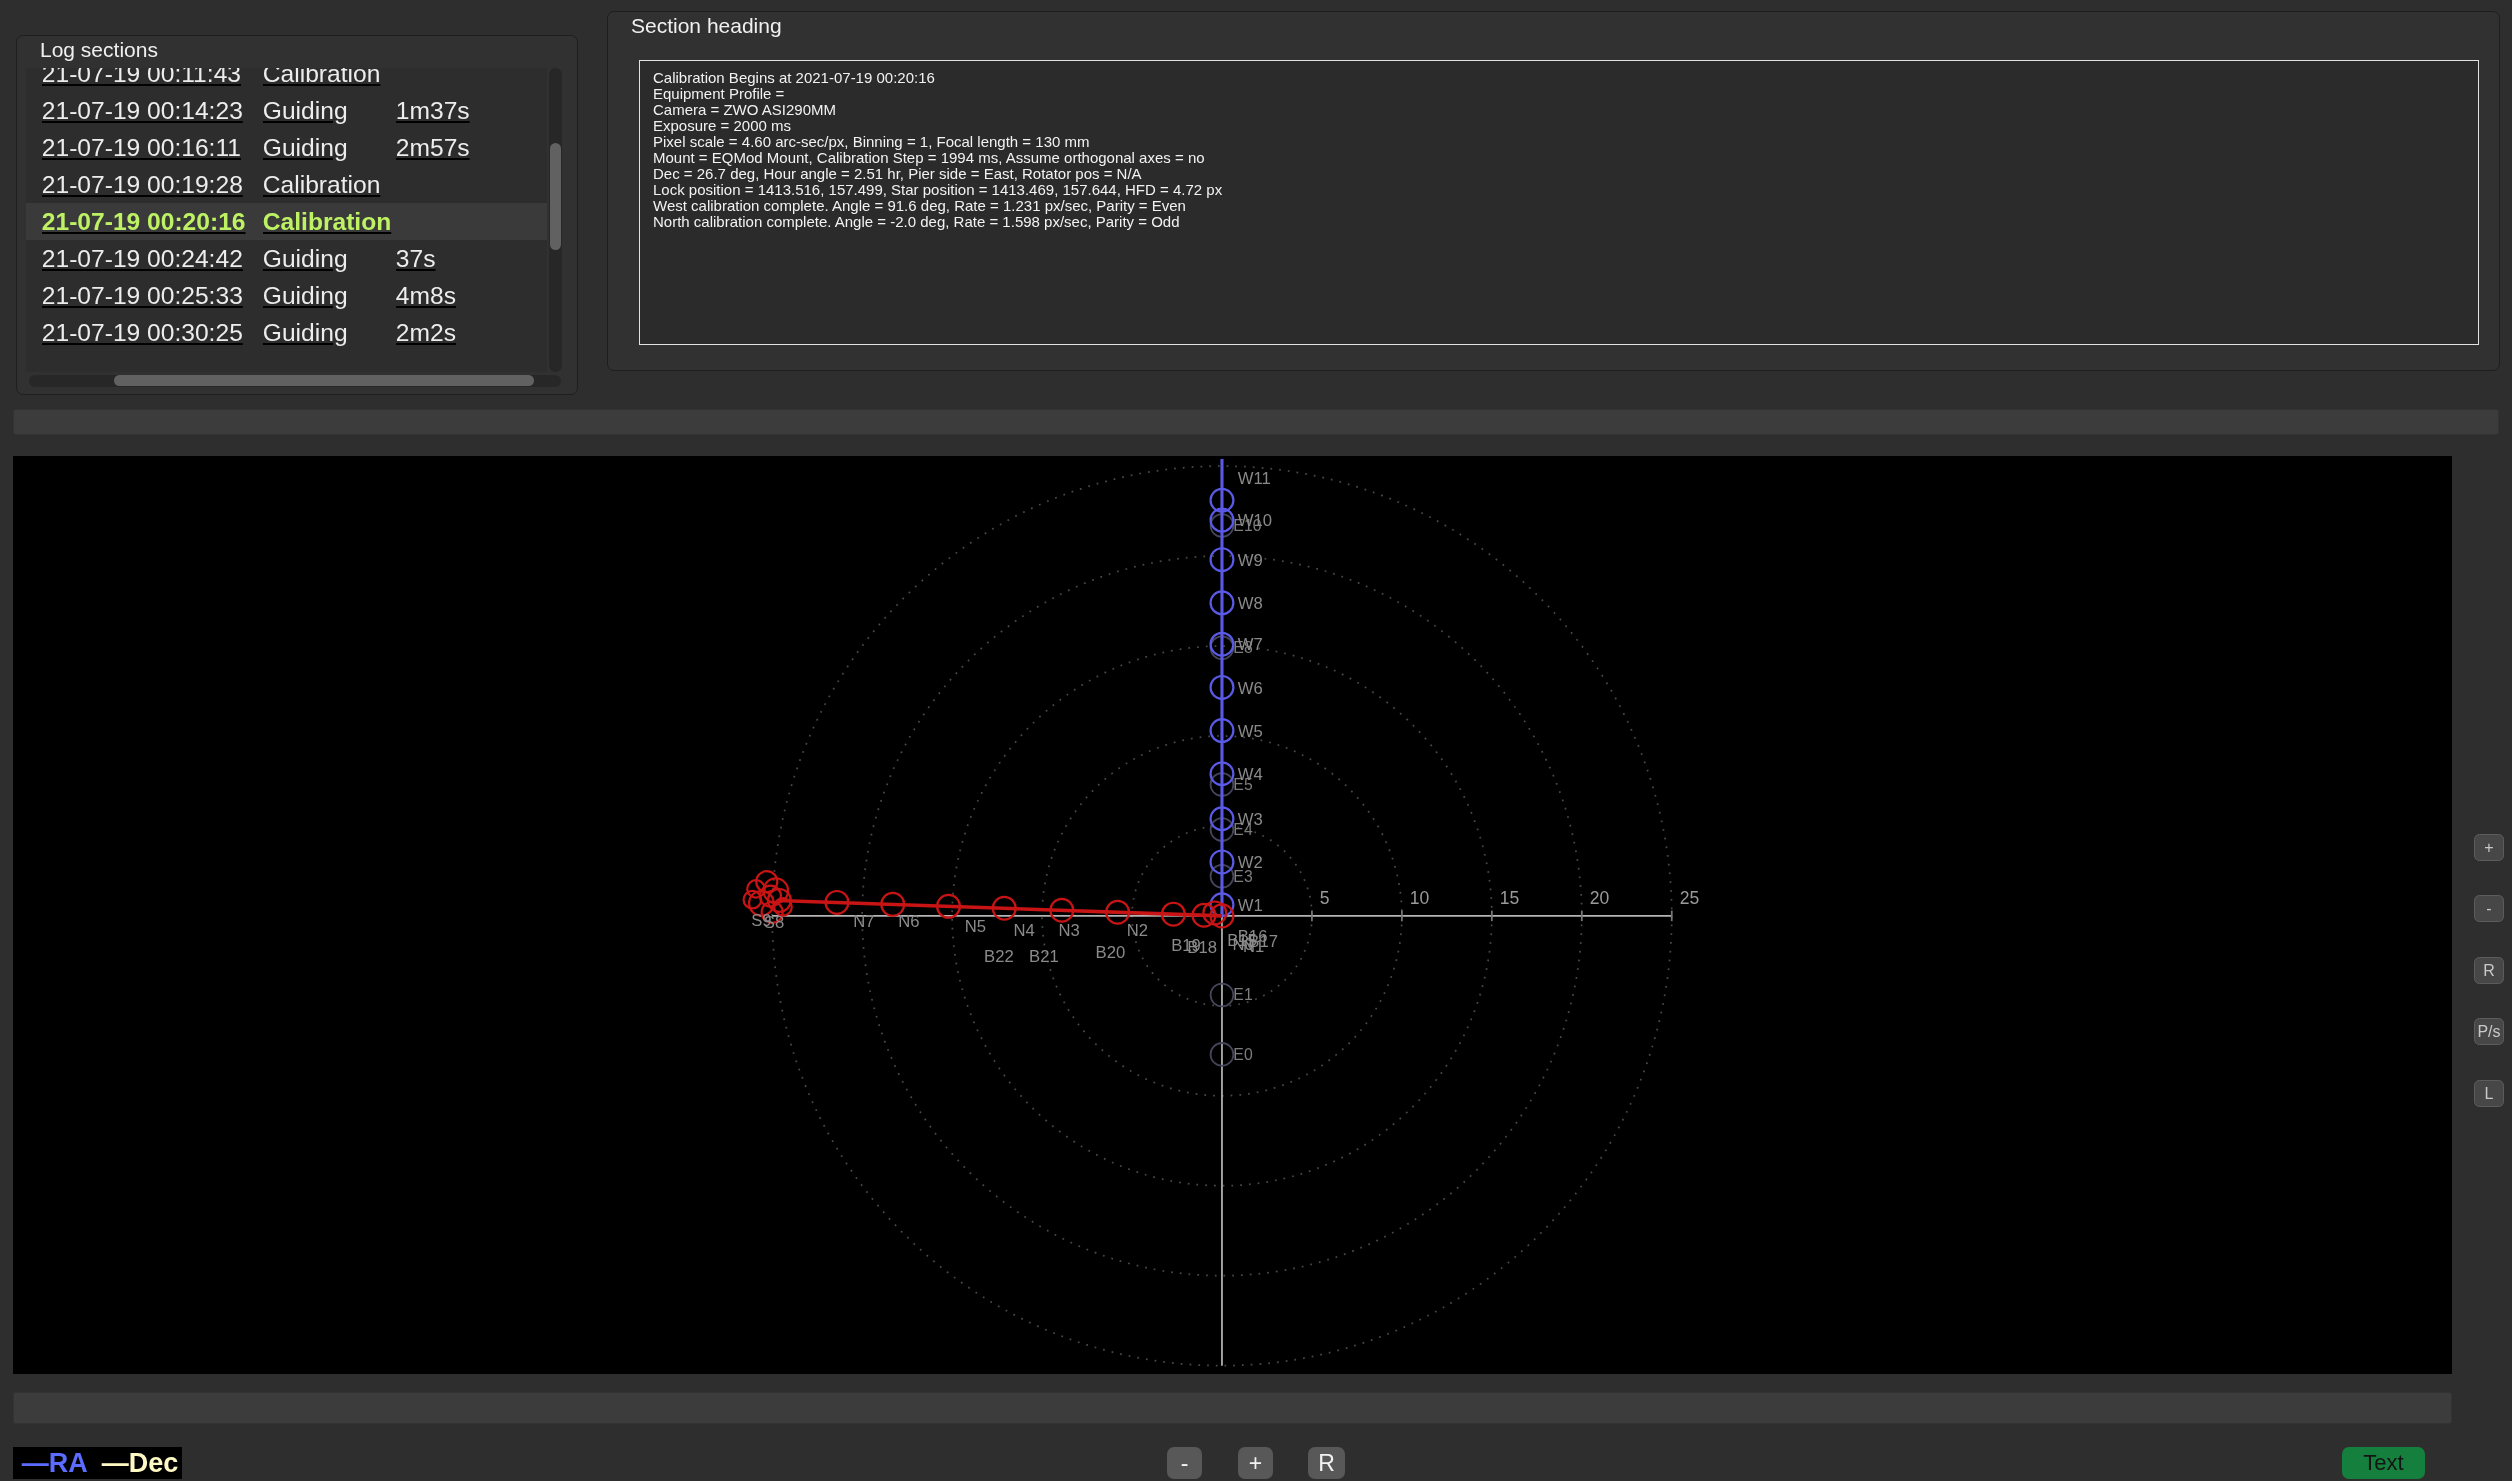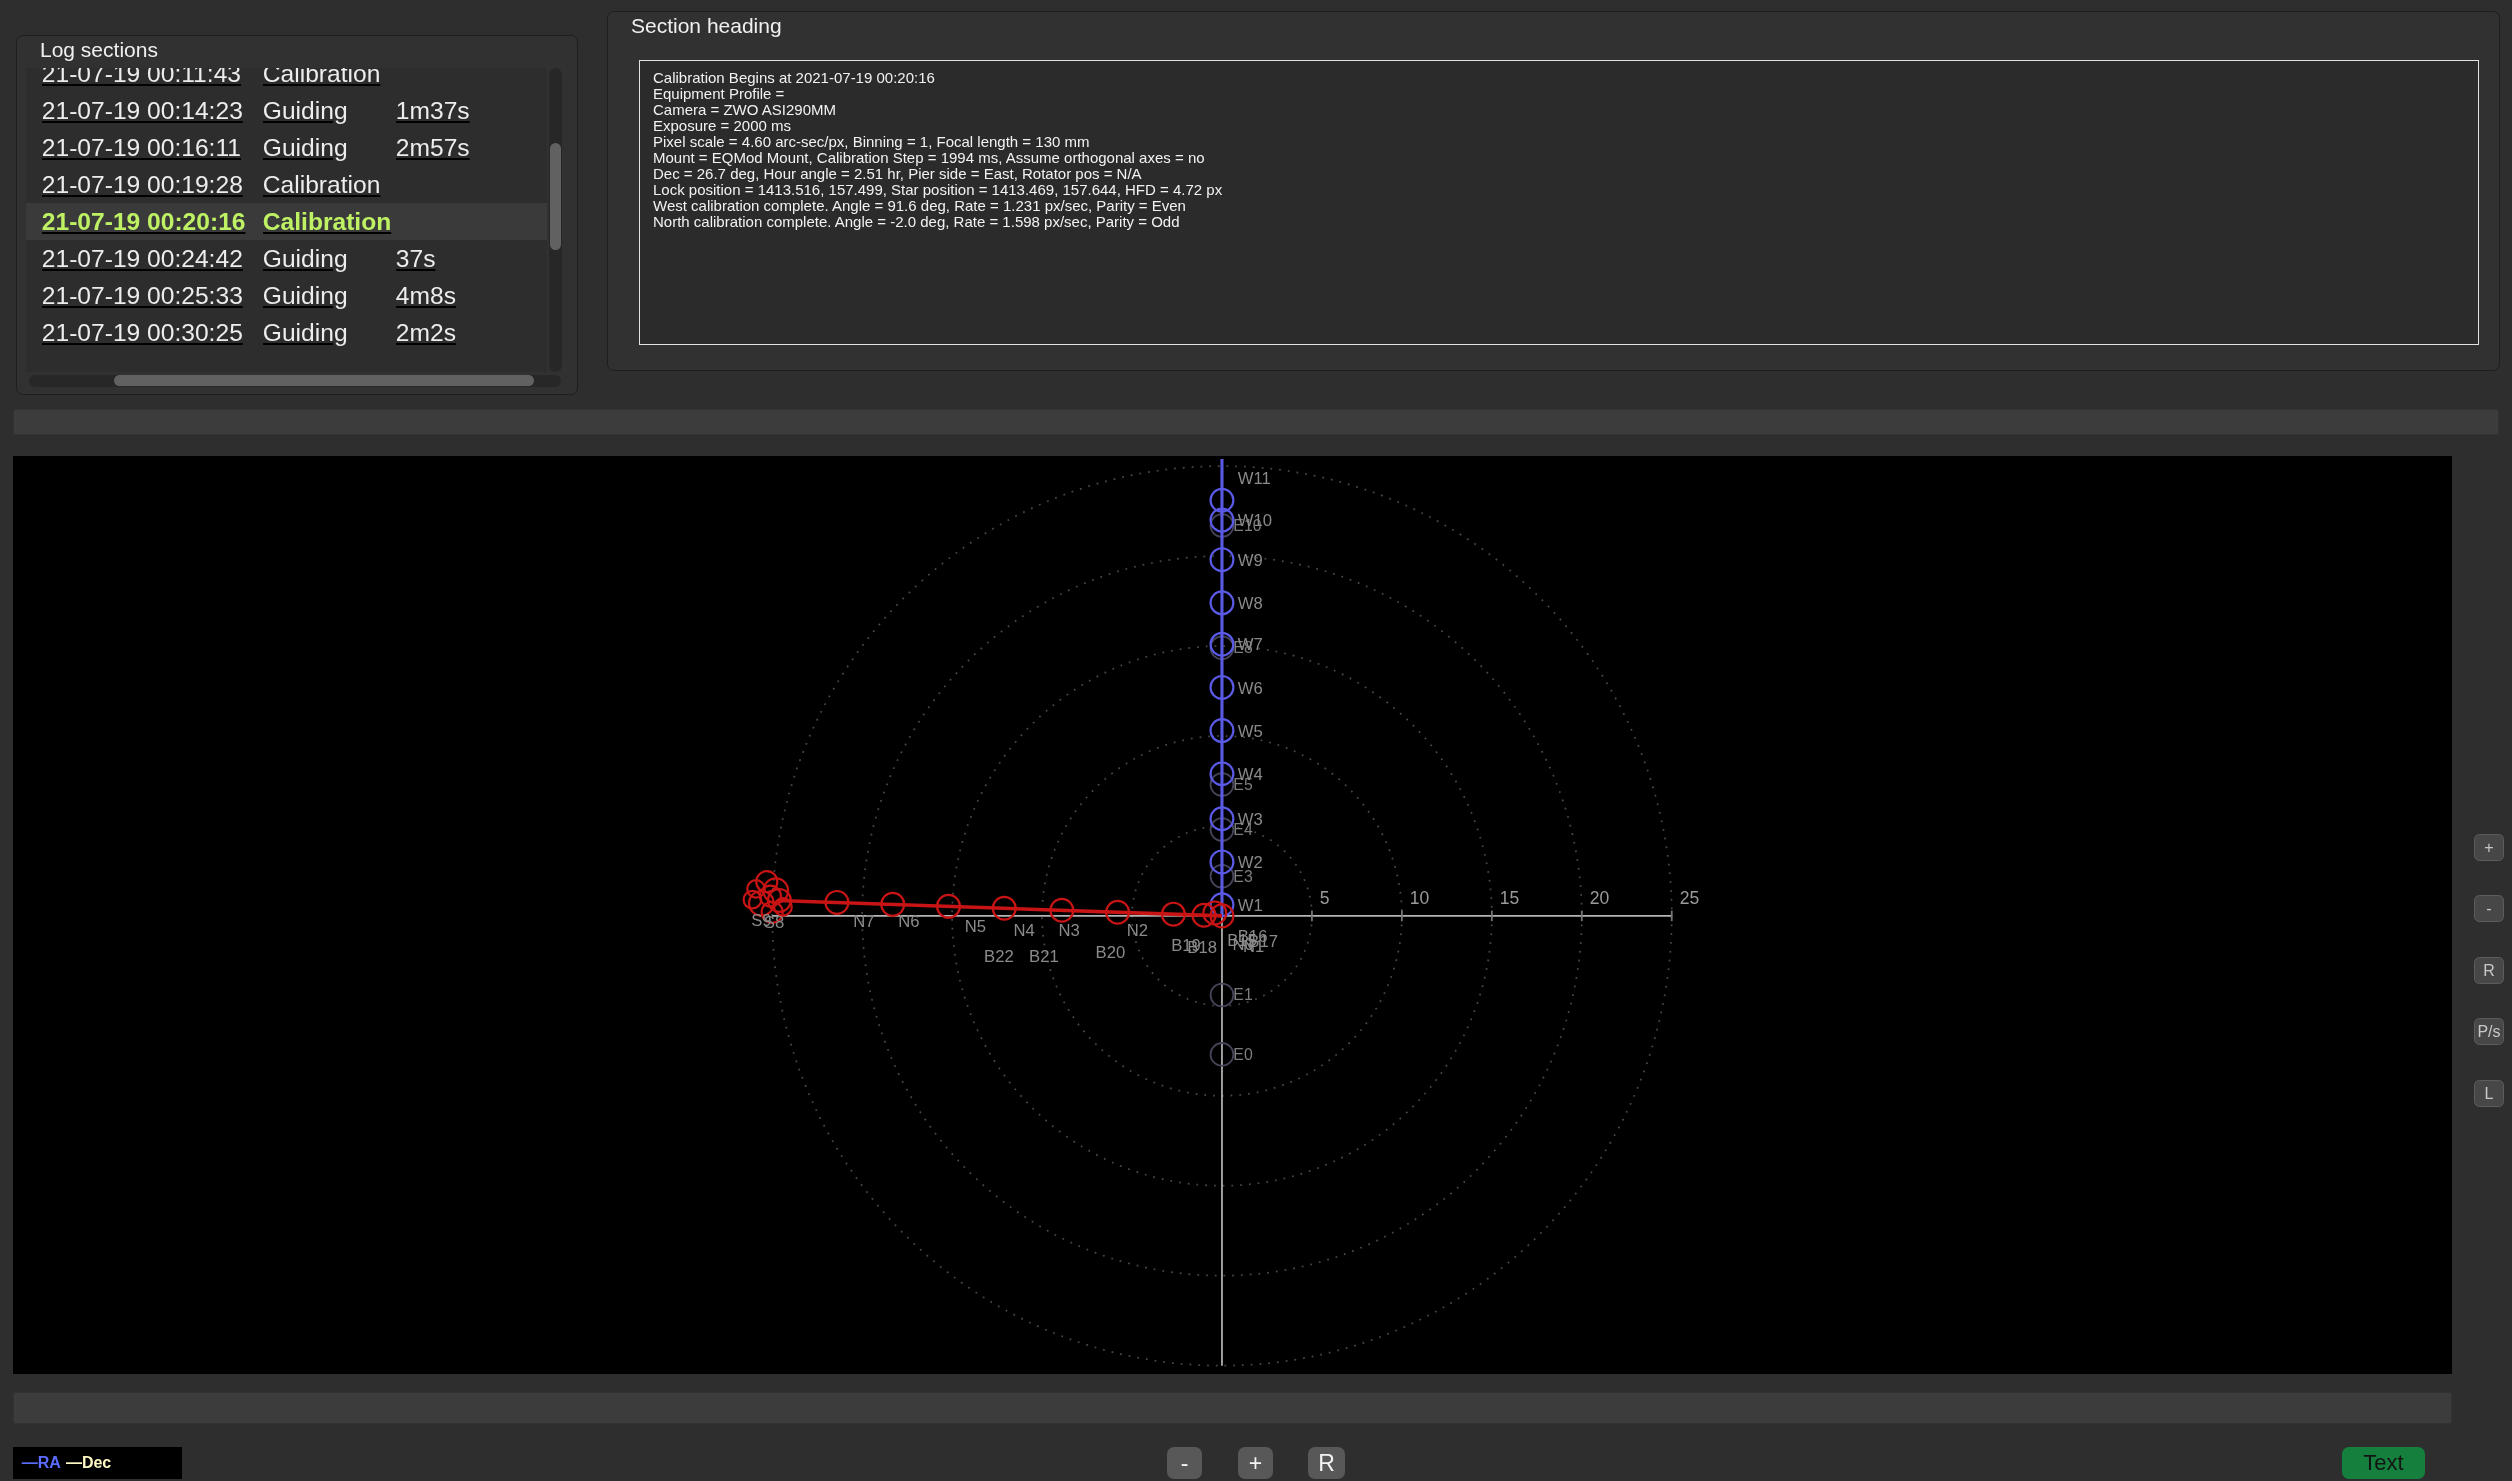--- a/index.html
+++ b/index.html
@@ -33,21 +33,21 @@
   .plot-area { position:absolute; left:13px; top:456px; width:2439px; height:918px; background:#000; }
   svg text { font-family:"Liberation Sans", sans-serif; }
 
   .side-btn { position:absolute; left:2474px; width:30px; height:27px; background:#474747; border:0.9px solid #5c5c5c; border-radius:5.3px; color:#c8c8c8; font-size:16px; display:flex; align-items:center; justify-content:center; font-family:inherit; cursor:default; }
   #sbtn-plus  { top:834px; }
   #sbtn-minus { top:895px; }
   #sbtn-reset { top:957px; }
   #sbtn-ps    { top:1018px; }
   #sbtn-l     { top:1080px; }
 
-  .legend { position:absolute; left:13px; top:1447px; width:169px; height:32px; background:#000; display:flex; align-items:center; gap:5px; padding-left:8.8px; font-size:16px; font-weight:bold; }
+  .legend { position:absolute; left:13px; top:1447px; width:169px; height:32px; background:#000; display:flex; align-items:center; gap:14px; padding-left:8.8px; font-size:27px; font-weight:bold; }
   .legend span { white-space:nowrap; }
 
   .bbtn { position:absolute; top:1447px; height:32px; background:#585858; border:none; border-radius:7px; color:#f2f2f2; font-size:23px; font-family:inherit; display:flex; align-items:center; justify-content:center; cursor:default; }
   #btn-minus { left:1167px; width:35px; }
   #btn-plus  { left:1238px; width:35px; }
   #btn-reset { left:1308px; width:37px; }
   #btn-text  { left:2342px; width:83px; background:#15803d; color:#141414; font-size:22px; }
 </style>
 </head>
 <body>

